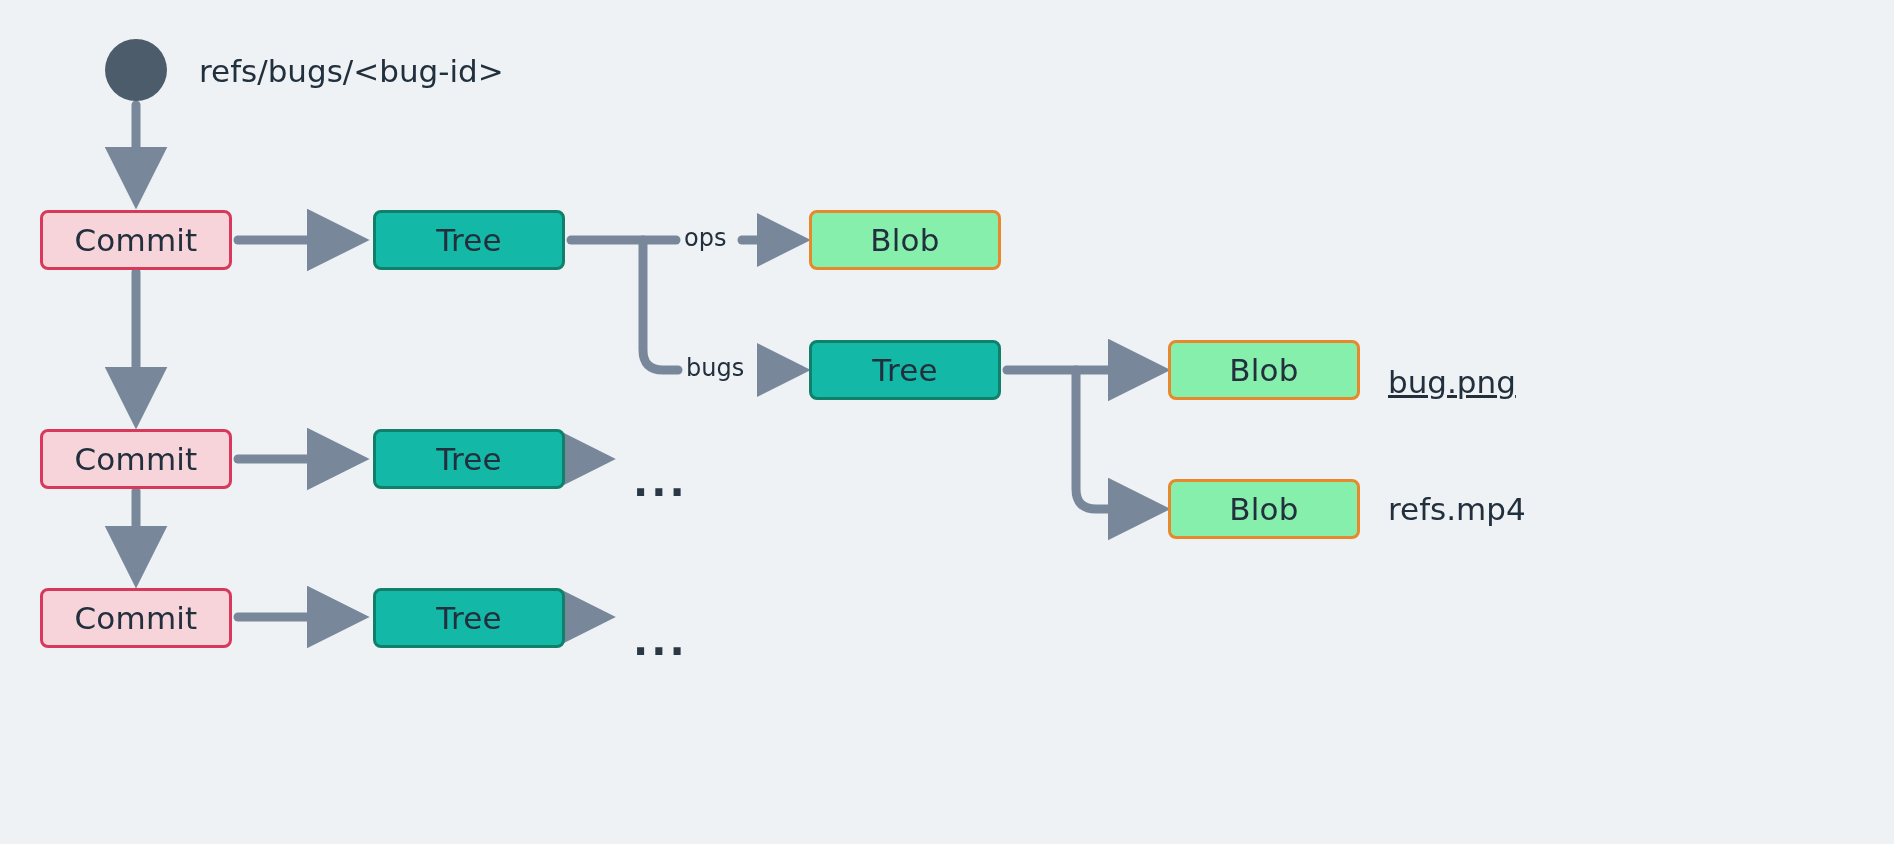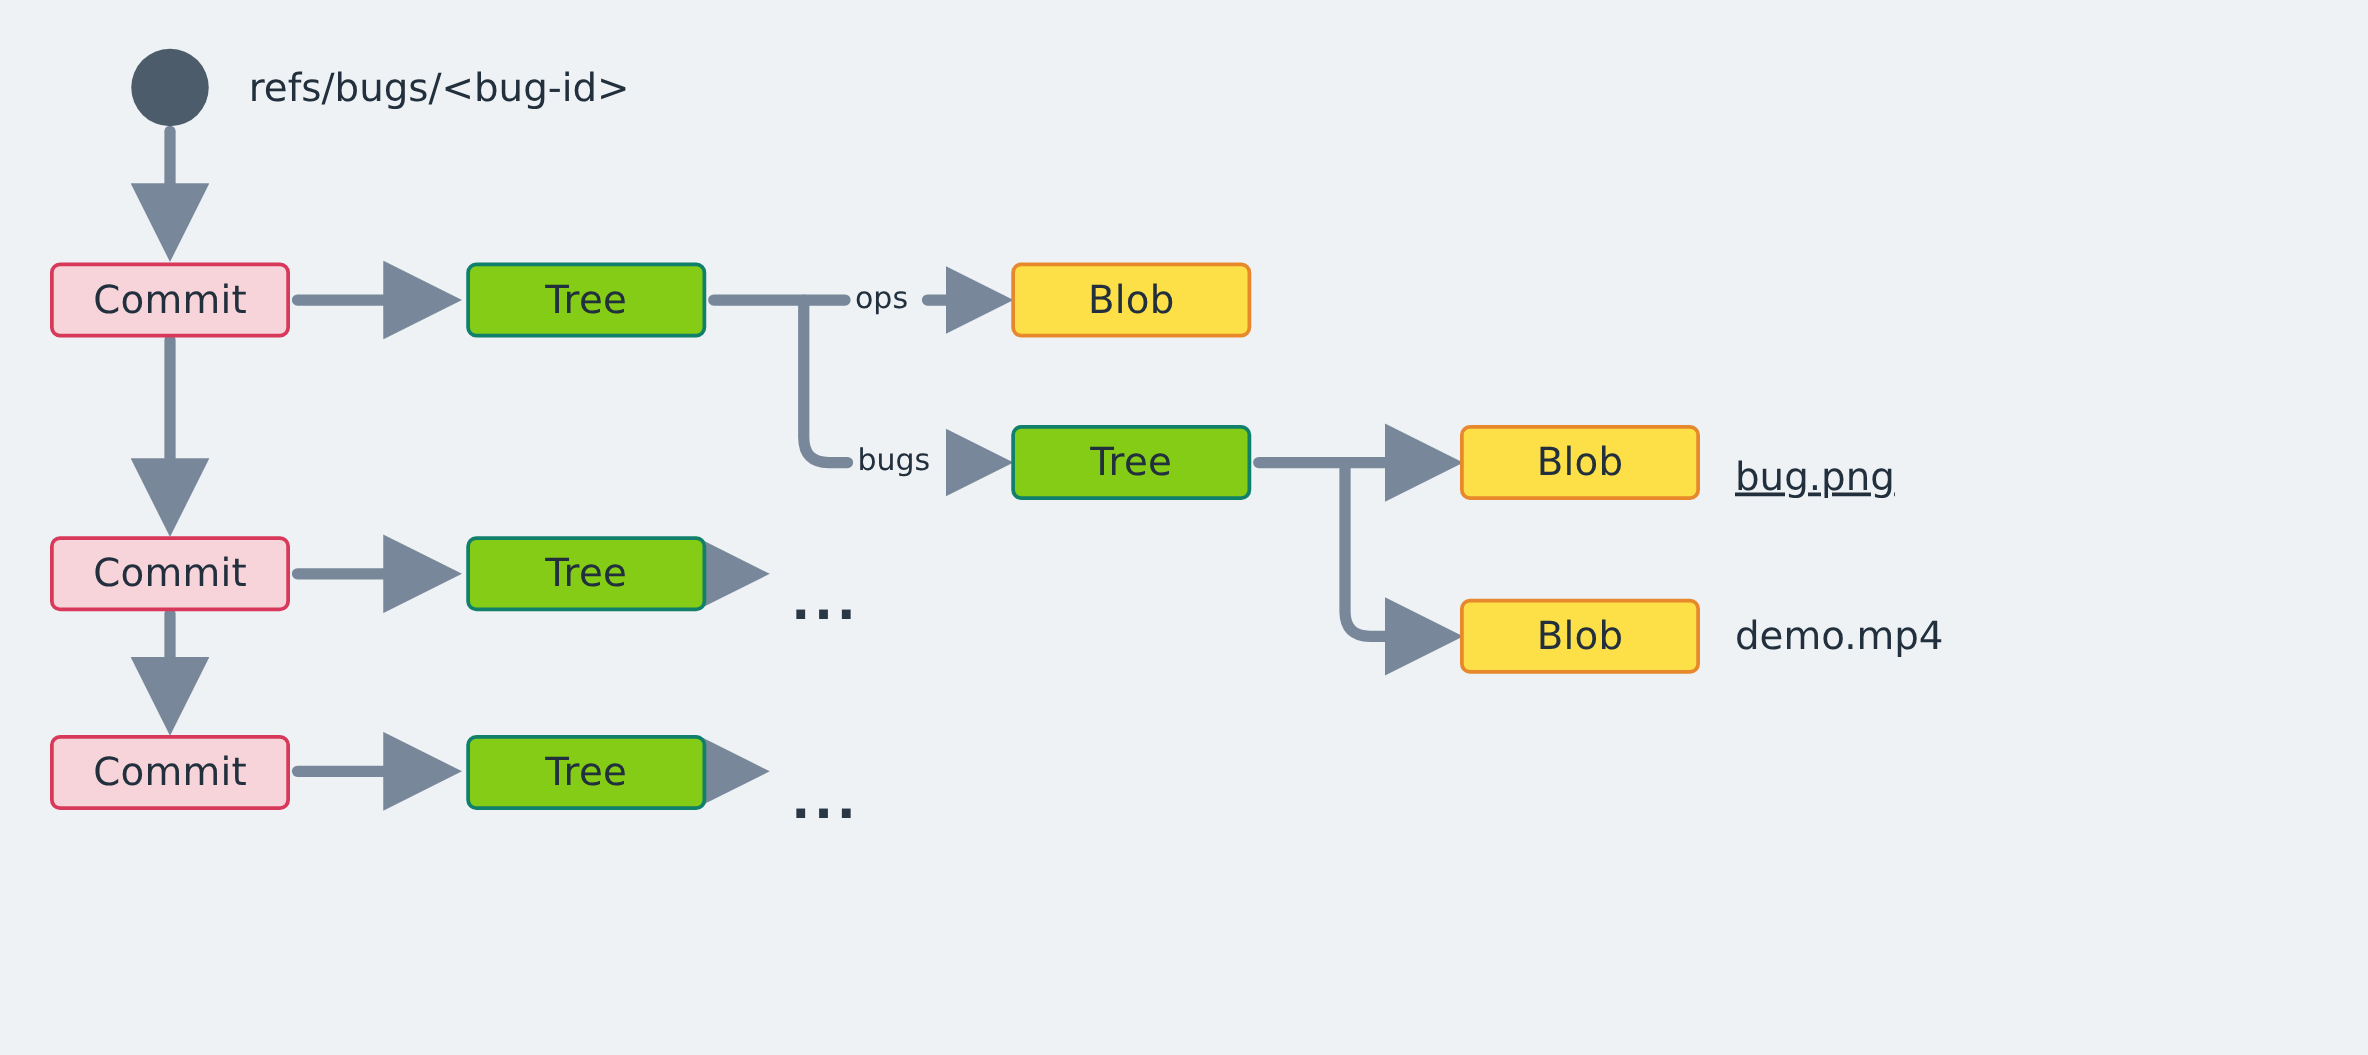--- a/index.html
+++ b/index.html
@@ -34,25 +34,25 @@
     font-size: 31px;
     letter-spacing: 0.2px;
     color: #222f3d;
     white-space: nowrap;
   }
   .node.commit {
     background: #f7d3da;
     border-color: #d8395a;
   }
   .node.tree {
-    background: #84cc16;
+    background: #14b8a6;
     border-color: #11806a;
   }
   .node.blob {
-    background: #fde047;
+    background: #86efac;
     border-color: #e8882c;
   }
   .circle {
     position: absolute;
     border-radius: 50%;
     background: #4c5c6b;
   }
   .plain-label {
     position: absolute;
     font-size: 31px;
@@ -138,18 +138,18 @@
   <div class="edge-label" style="left:684px; top:226px;">ops</div>
   <div class="edge-label" style="left:686px; top:356px;">bugs</div>
 
   <div class="node blob" style="left:809px; top:210px; width:192px; height:60px;">Blob</div>
   <div class="node tree" style="left:809px; top:340px; width:192px; height:60px;">Tree</div>
 
   <div class="node blob" style="left:1168px; top:340px; width:192px; height:60px;">Blob</div>
   <div class="node blob" style="left:1168px; top:479px; width:192px; height:60px;">Blob</div>
 
   <div class="plain-label" style="left:1388px; top:367px;text-decoration:underline;">bug.png</div>
-  <div class="plain-label" style="left:1388px; top:494px;">demo.mp4</div>
+  <div class="plain-label" style="left:1388px; top:494px;">refs.mp4</div>
 
   <div class="ellipsis" style="left:633px; top:462px;">...</div>
   <div class="ellipsis" style="left:633px; top:621px;">...</div>
 
 </div>
 
 </body></html>

